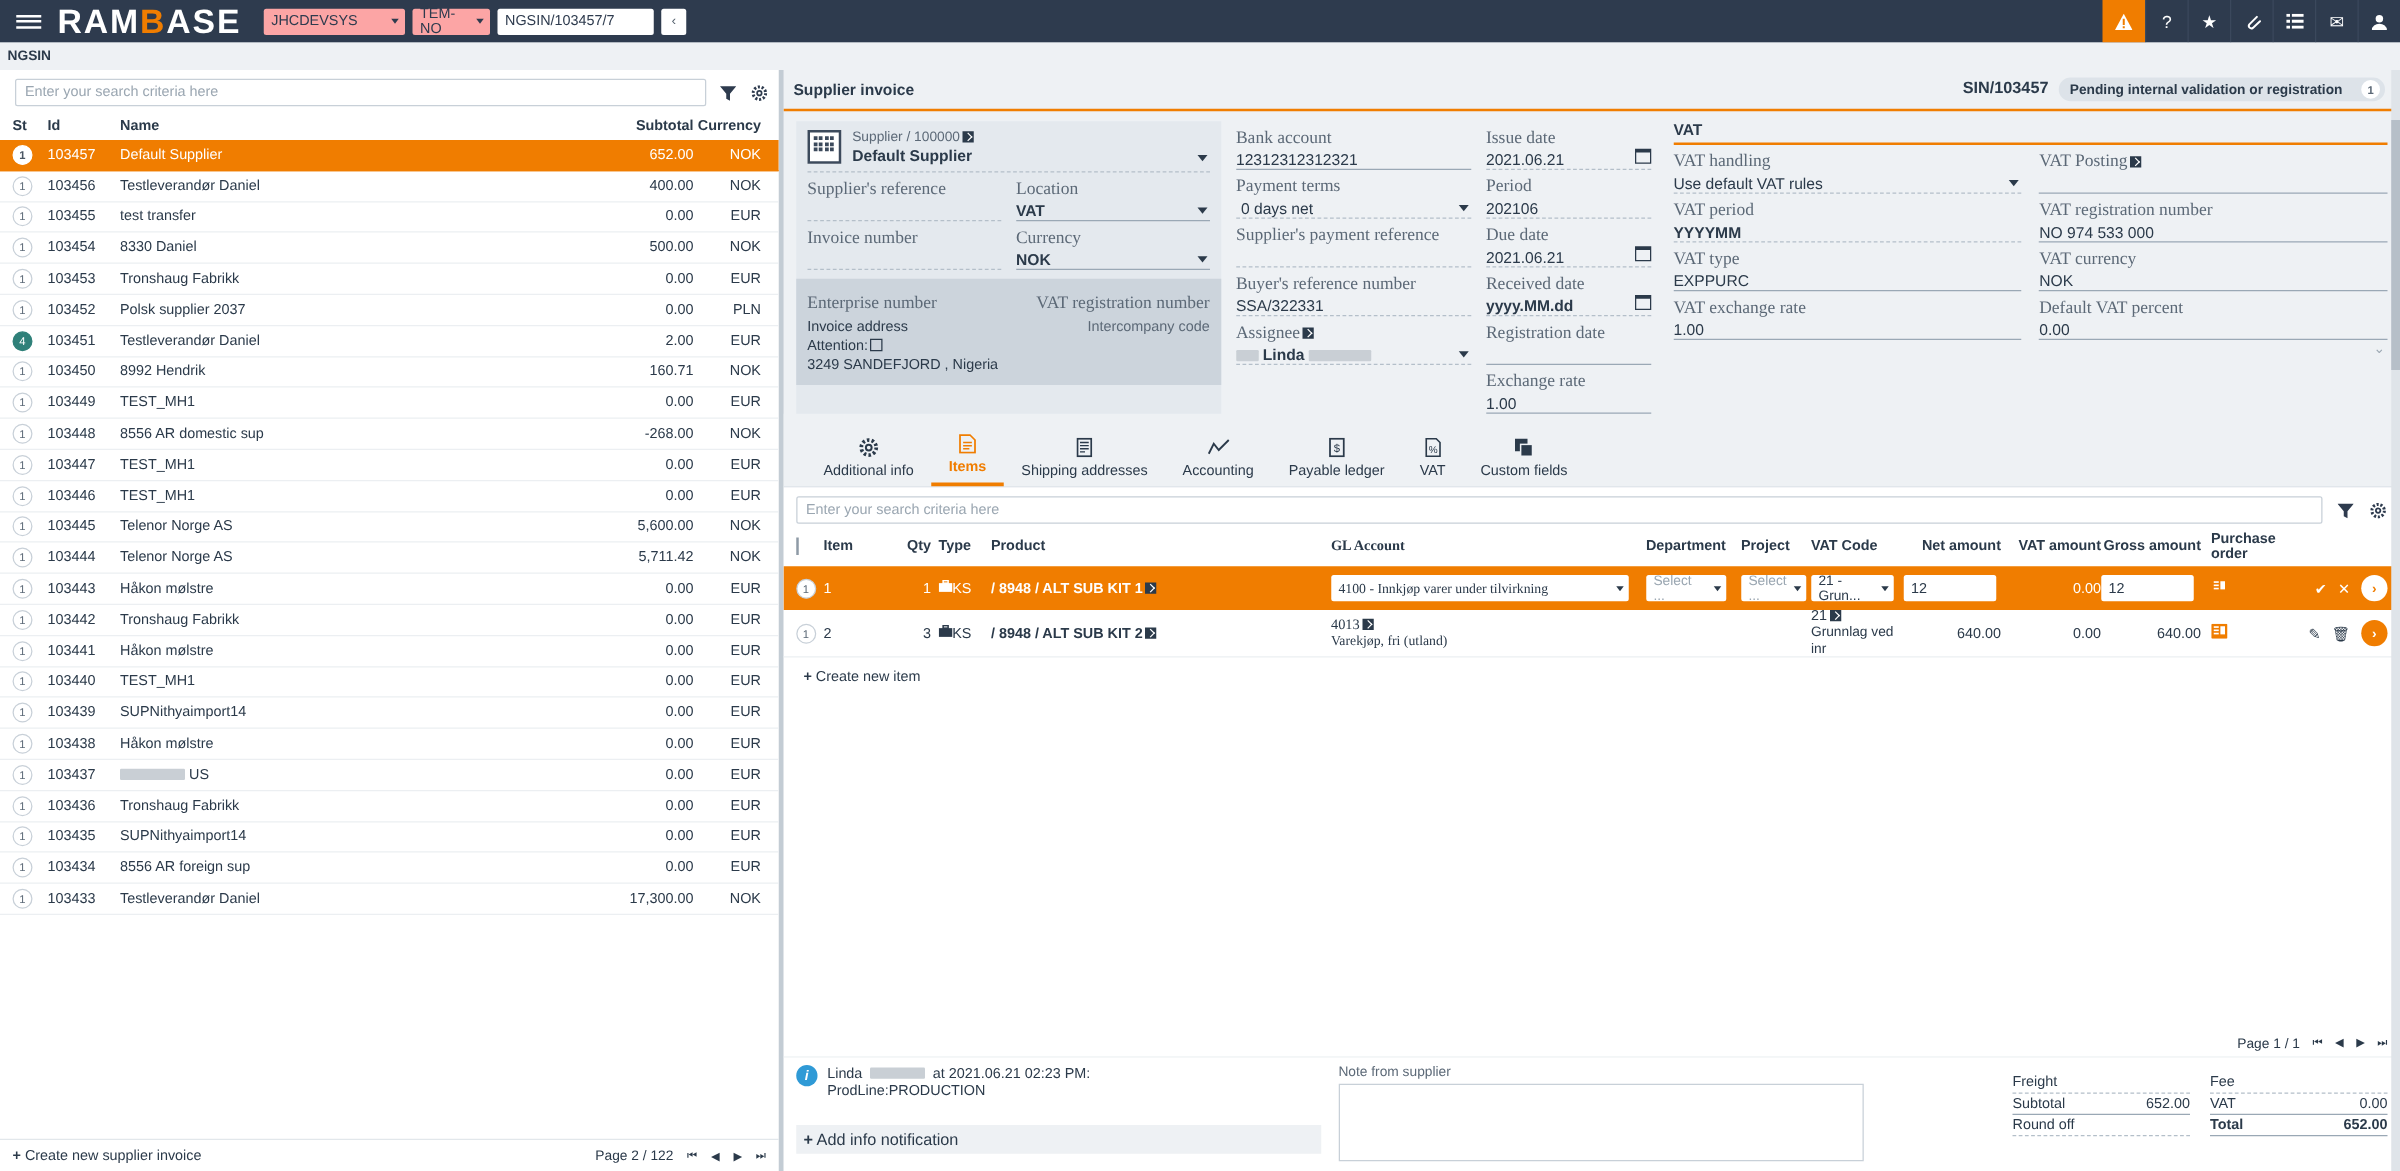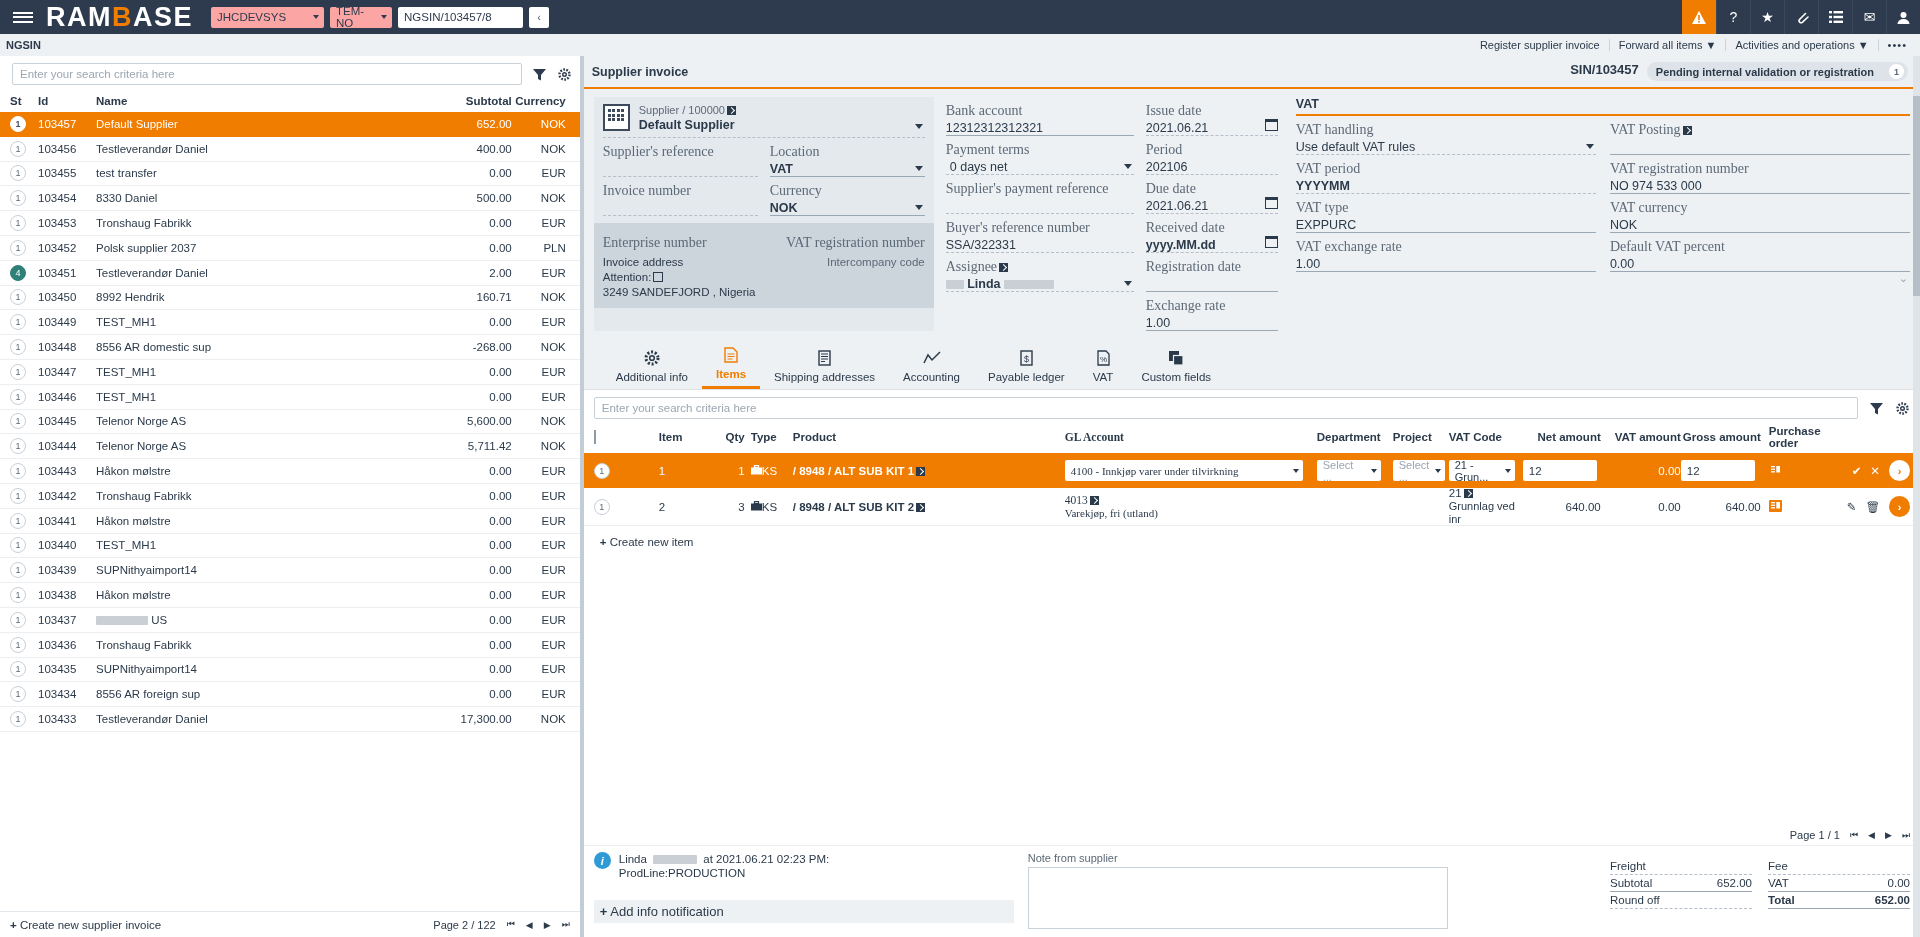--- a/index.html
+++ b/index.html
@@ -158,21 +158,21 @@
   .tab.on .tl { font-weight:bold; }
   .tab.dark { color:#2b3a4a; }
 
   
   .items { flex:1; background:#fff; display:flex; flex-direction:column; position:relative;}
   .it-search { display:flex; align-items:center; padding:7px 10px 6px 10px; gap:11px;}
   .it-search .inp { flex:1; height:22px; border:1px solid #c8d0d8; border-radius:2px;
       display:flex; align-items:center; padding:0 7px; font-size:11.5px; color:#9aa6b1;}
   .ithdr, .itrow { display:flex; align-items:center; font-size:11.5px; padding:0 8px 0 10px;}
   .ithdr { font-weight:bold; padding-bottom:4px; }
-  .c-chk { width:22px; } .c-item { width:40px;margin-left:43px; } .c-qty{ width:46px; text-align:right;}
+  .c-chk { width:22px; } .c-item { width:40px; } .c-qty{ width:46px; text-align:right;}
   .c-type { width:40px; padding-left:6px;} .c-prod{ width:280px; padding-left:8px;}
   .c-gl { width:252px;font-family:Liberation Serif, serif; } .c-dep{ width:76px;} .c-prj{ width:56px;}
   .c-vat { width:74px; } .c-net{ width:78px; text-align:right;}
   .c-vata { width:80px; text-align:right;} .c-gross{ width:80px; text-align:right;}
   .c-po { width:86px; padding-left:8px;} .c-act{ flex:1; display:flex; justify-content:flex-end;
       align-items:center; gap:9px; padding-right:2px;}
   .itrow { height:34px; border-bottom:1px solid #eceff2;}
   .itrow.edit { background:#f07d00; color:#fff; border-bottom:none; height:35px;}
   .itrow.tall { height:38px; align-items:center;}
   .chk { width:12px; height:12px; border:1px solid #8e9aa6; background:#fff; }
@@ -181,21 +181,21 @@
   .sel-box .cr2 { position:absolute; right:4px; top:50%; transform:translateY(-50%);
       border-left:3.5px solid transparent; border-right:3.5px solid transparent; border-top:4.5px solid #2b3a4a;}
   .txt-box { height:21px; background:#fff; border-radius:2px; color:#2b3a4a; font-size:11.5px;
       display:flex; align-items:center; padding:0 6px;}
   .go { width:21px; height:21px; border-radius:50%; background:#fff; color:#f07d00; font-size:11px;
       display:flex; align-items:center; justify-content:center; font-weight:bold;}
   .go.o { background:#f07d00; color:#fff; }
   .kit-ic { display:inline-flex; align-items:center; gap:2px;}
   .gl2 { line-height:13px; }
   .create-item { padding:10px 0 0 16px; font-size:11.5px; cursor:pointer;}
-  .it-page { position:absolute; right:10px; bottom:0; display:flex; align-items:center; gap:10px;
+  .it-page { position:absolute; right:10px; bottom:0; display:flex; gap:10px;
       font-size:11px; padding-bottom:4px;}
 
   
   .foot { height:92px; background:#fff; display:flex; padding:6px 10px 0 10px; gap:14px;
       border-top:1px solid #eceff2;}
   .notif { width:420px; position:relative;}
   .nf-line { display:flex; gap:8px; font-size:11.5px; line-height:14px;}
   .i-ic { width:17px; height:17px; border-radius:50%; background:#2f9ad6; color:#fff; font-size:11px;
       display:flex; align-items:center; justify-content:center; font-weight:bold; font-style:italic; flex-shrink:0;}
   .addnotif { position:absolute; left:0; bottom:14px; background:#eef1f4; width:100%; padding:4px 6px;
@@ -226,21 +226,21 @@
   <div class="brand">RAM<i>B</i>ASE</div>
   <div class="tb-select w1">
     <span>JHCDEVSYS</span>
     <span class="car"></span>
   </div>
   <div class="tb-select w2">
     <span>TEM-NO</span>
     <span class="car"></span>
   </div>
   <div class="tb-input">
-    <span>NGSIN/103457/8</span>
+    <span>NGSIN/103457/7</span>
   </div>
   <div class="tb-back">‹</div>
 
   <div class="tb-icons">
     <div class="tb-ic alert">
       <svg width="14" height="13" viewBox="0 0 14 13">
           <polygon points="7,0 14,13 0,13" fill="#fff"></polygon>
           <rect x="6.2" y="4" width="1.6" height="5" fill="#f07d00"></rect>
           <rect x="6.2" y="10" width="1.6" height="1.6" fill="#f07d00"></rect>
         </svg>
@@ -269,26 +269,20 @@
       <svg width="13" height="13" viewBox="0 0 13 13">
           <circle cx="6.5" cy="4" r="3" fill="#fff"></circle>
           <path d="M0.5 13 a6 5 0 0 1 12 0 z" fill="#fff"></path>
         </svg>
     </div>
   </div>
 </div>
 
 <div class="subbar">
   <span>NGSIN</span>
-  <div class="actions">
-    <span class="act">Register supplier invoice</span>
-    <span class="act">Forward all items ▼</span>
-    <span class="act">Activities and operations ▼</span>
-    <span class="act dots">••••</span>
-  </div>
 </div>
 
 <div class="wrap">
 
   <div class="left">
     <div class="left-search">
       <div class="inp">
         <span>Enter your search criteria here</span>
       </div>
       <div class="ic-btn">

